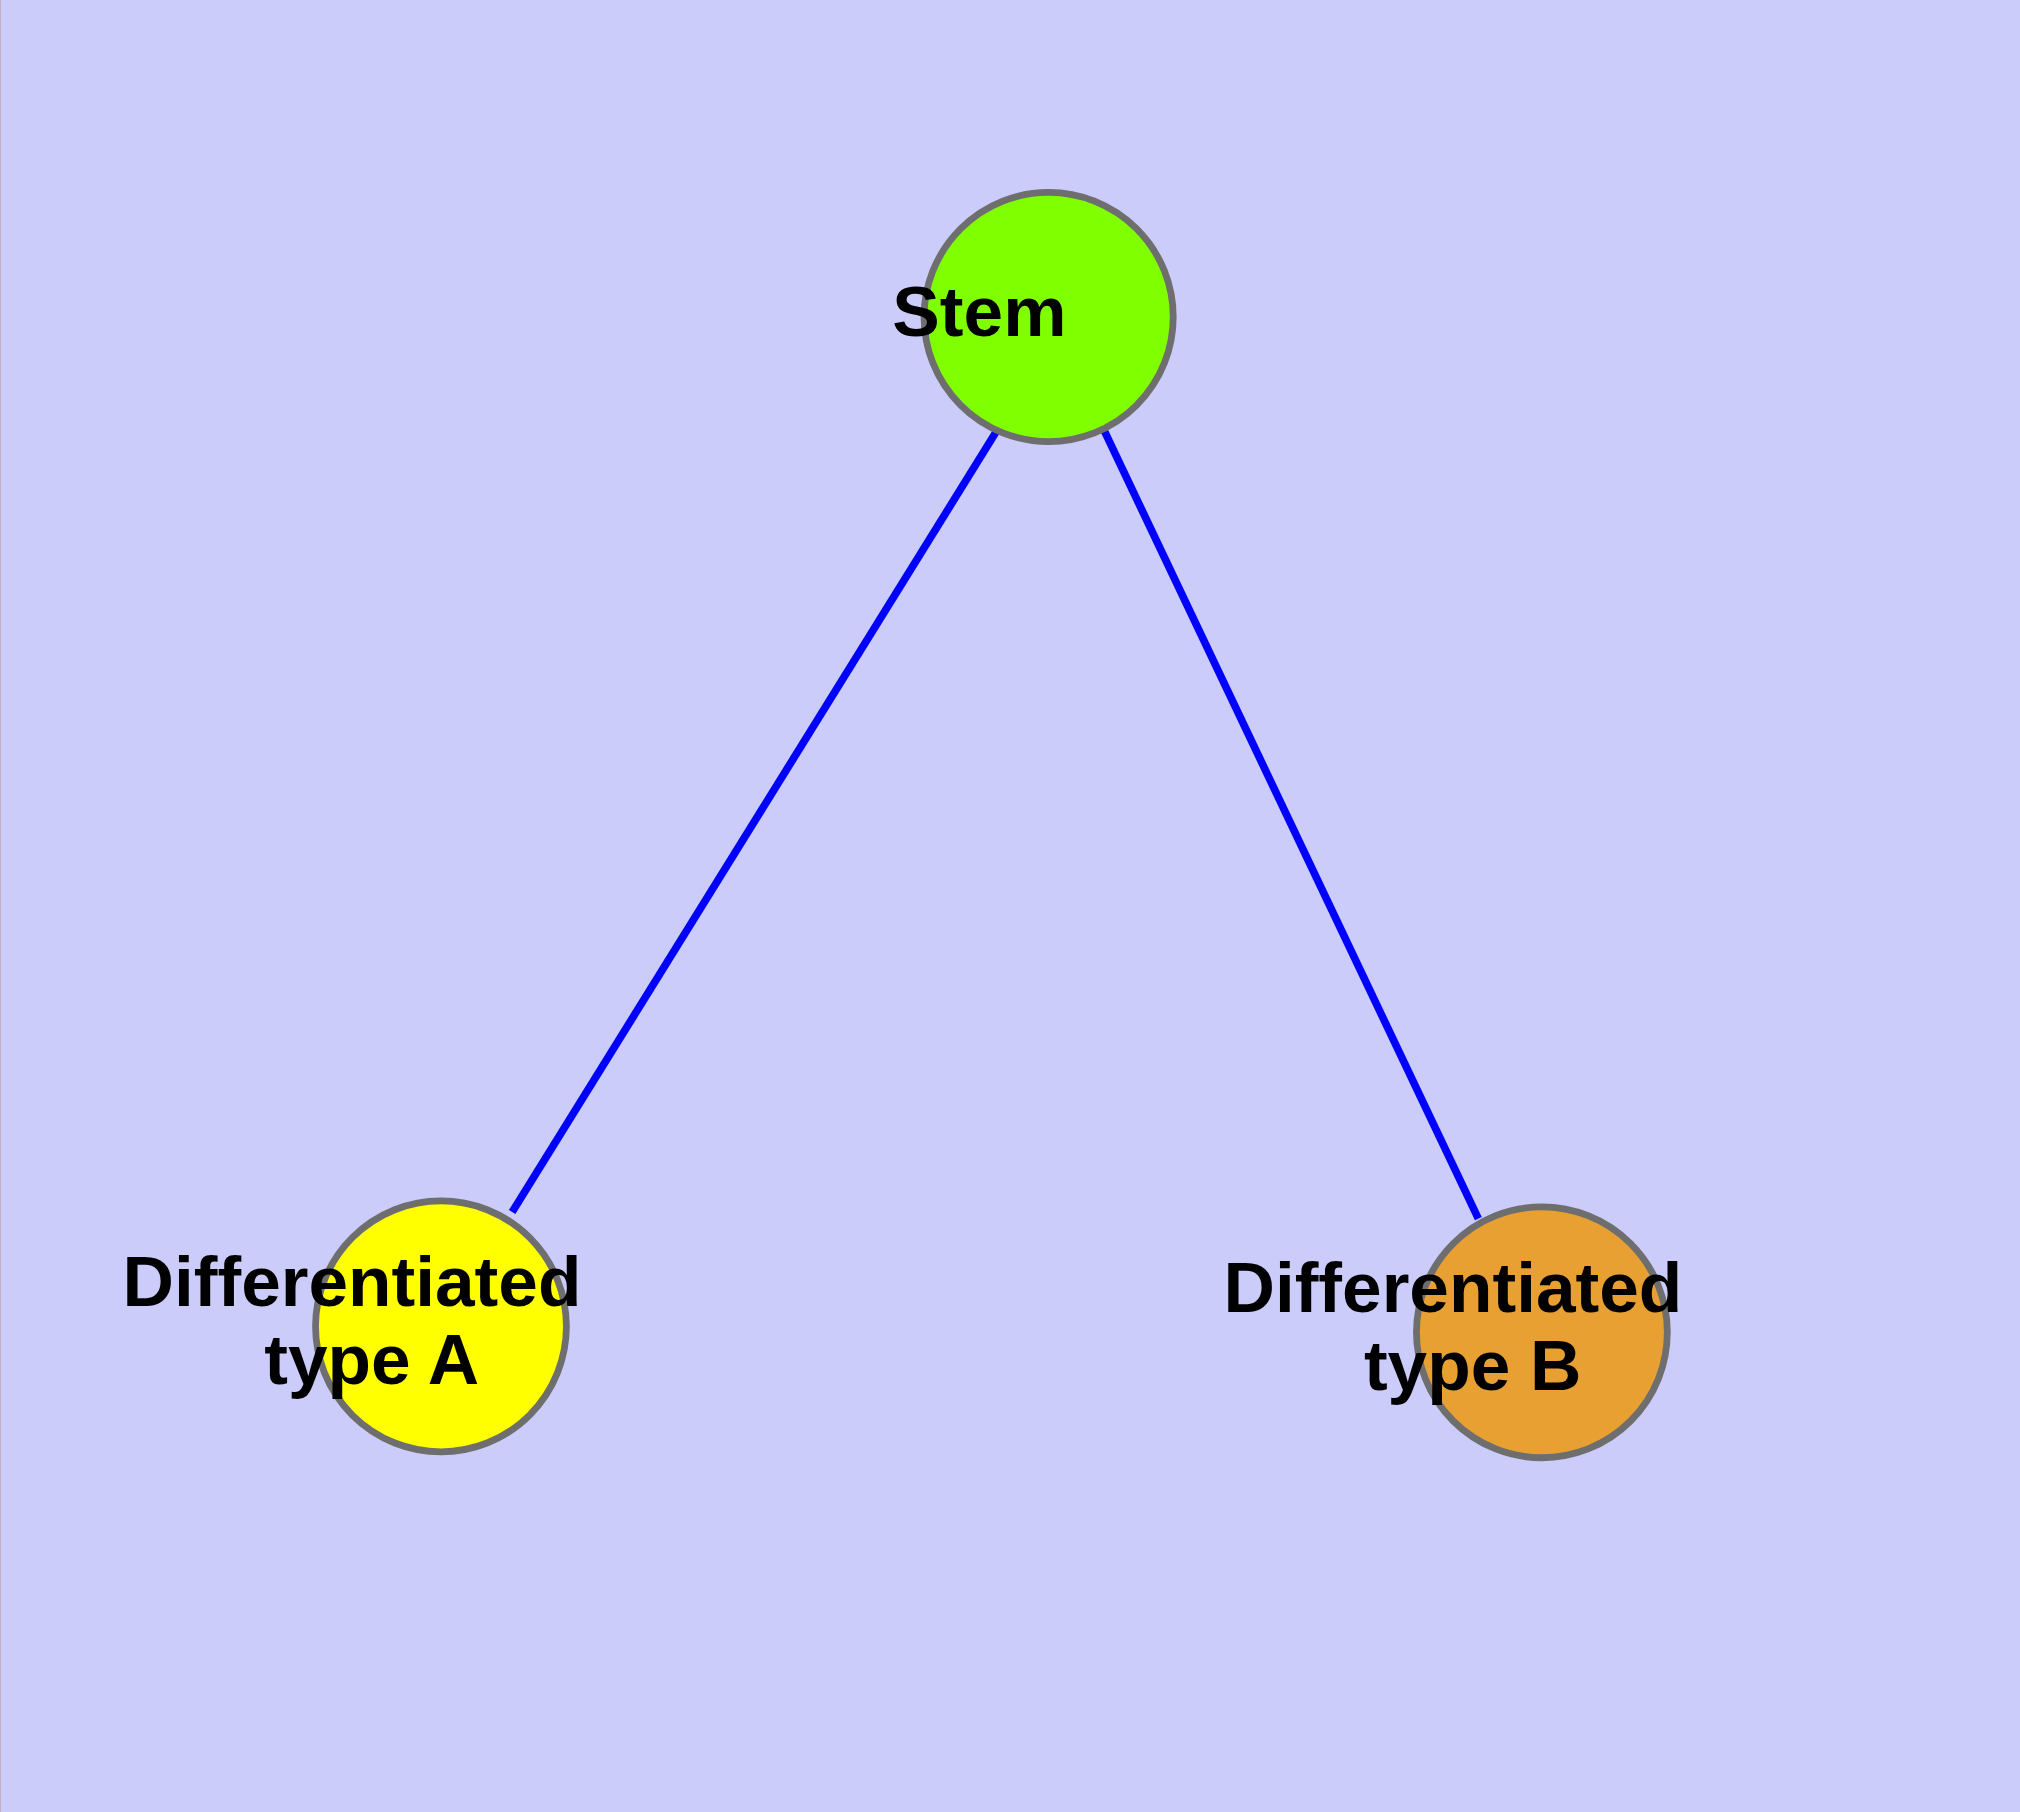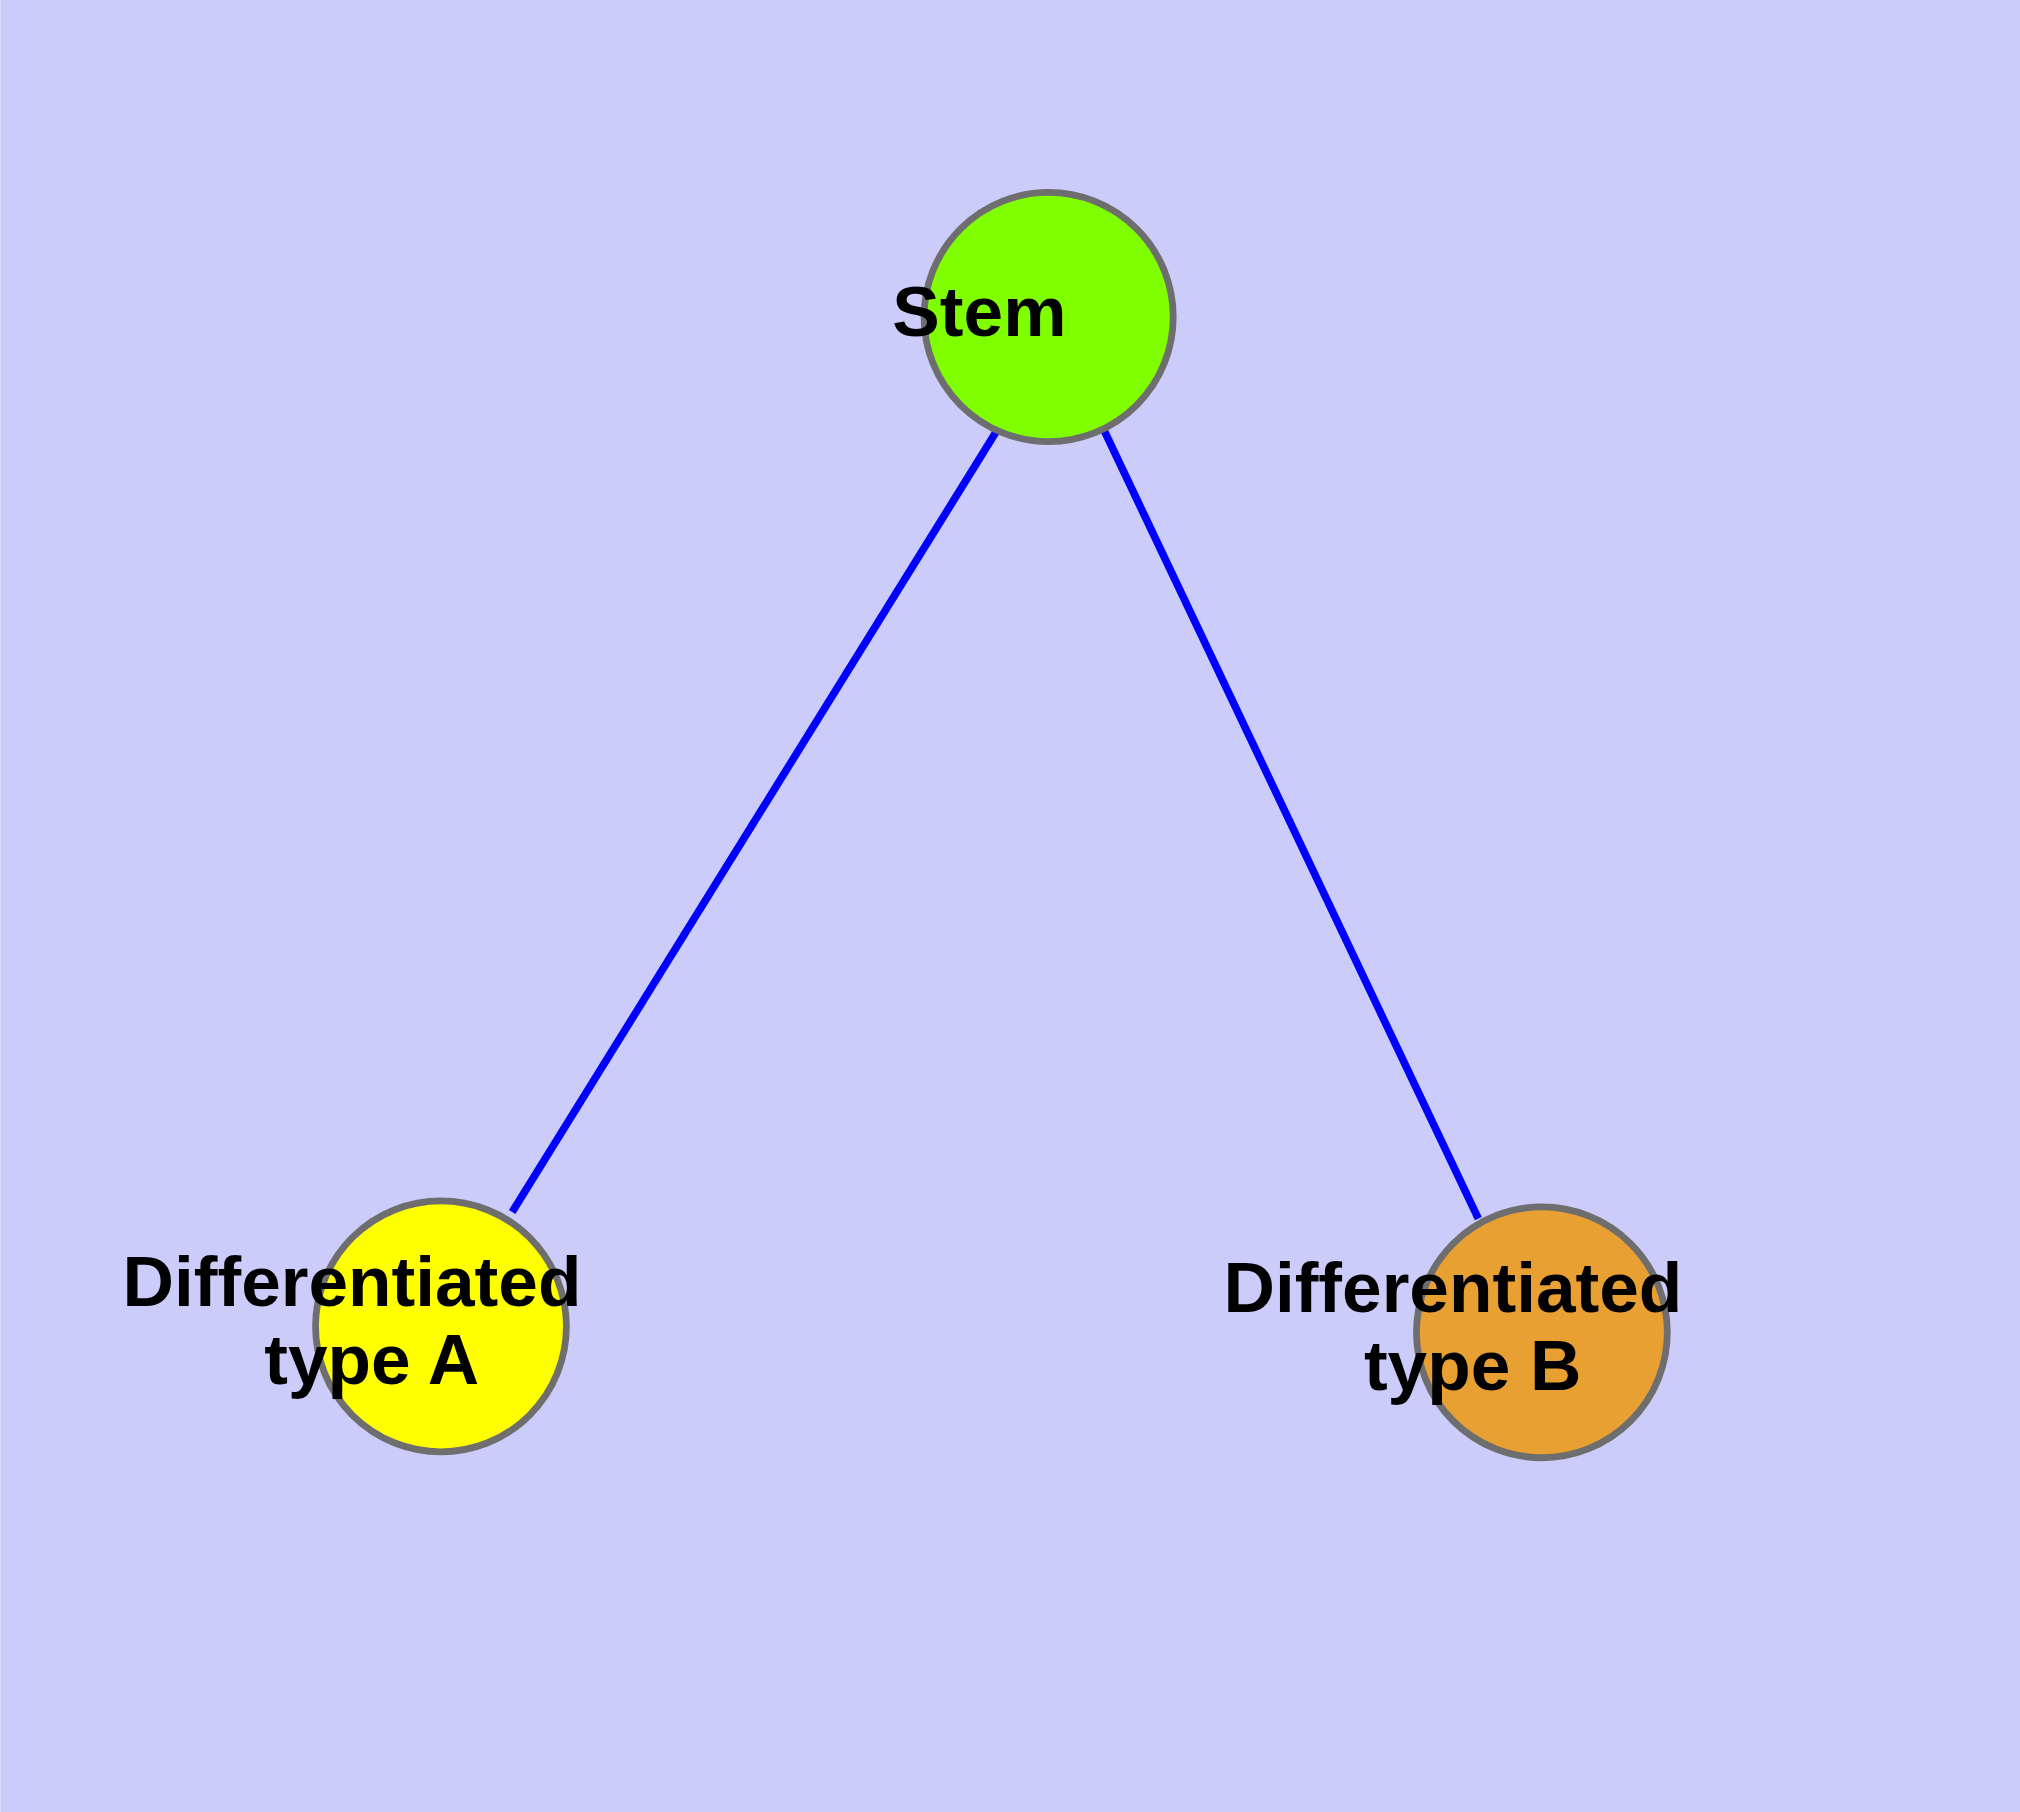--- a/index.html
+++ b/index.html
@@ -29,21 +29,21 @@
     font-weight: bold;
     fill: #000000;
     text-anchor: middle;
     dominant-baseline: middle;
     white-space: pre;
   }
 </style>
 </head>
 <body>
 
-<div id="canvas" style="width: 1694px; height: 1812px; background: #ffffff; padding-left: 20px;">
+<div id="canvas" style="width: 1694px; height: 1812px; background: #a16207; padding-left: 20px;">
   <svg id="graph-svg" viewBox="0 0 2384 2138" xmlns="http://www.w3.org/2000/svg" style="width: 2021px; height: 1812px;">
 
     <rect x="0" y="0" width="2384" height="2138" fill="#ccccfa"></rect>
 
     <g>
       <line x1="1176" y1="508" x2="604" y2="1430" stroke="#0000ff" stroke-width="9" stroke-linecap="butt"></line>
       <line x1="1303" y1="509" x2="1744" y2="1438" stroke="#0000ff" stroke-width="9" stroke-linecap="butt"></line>
     </g>
 
     <g>

